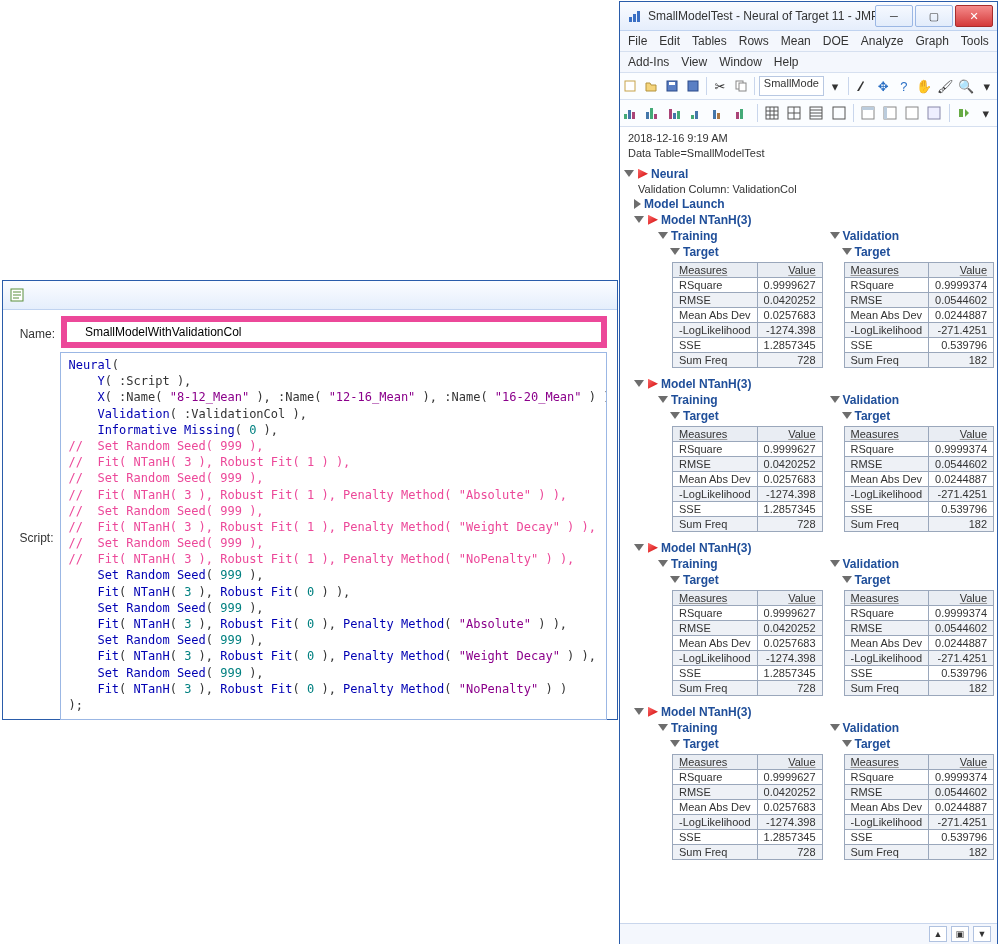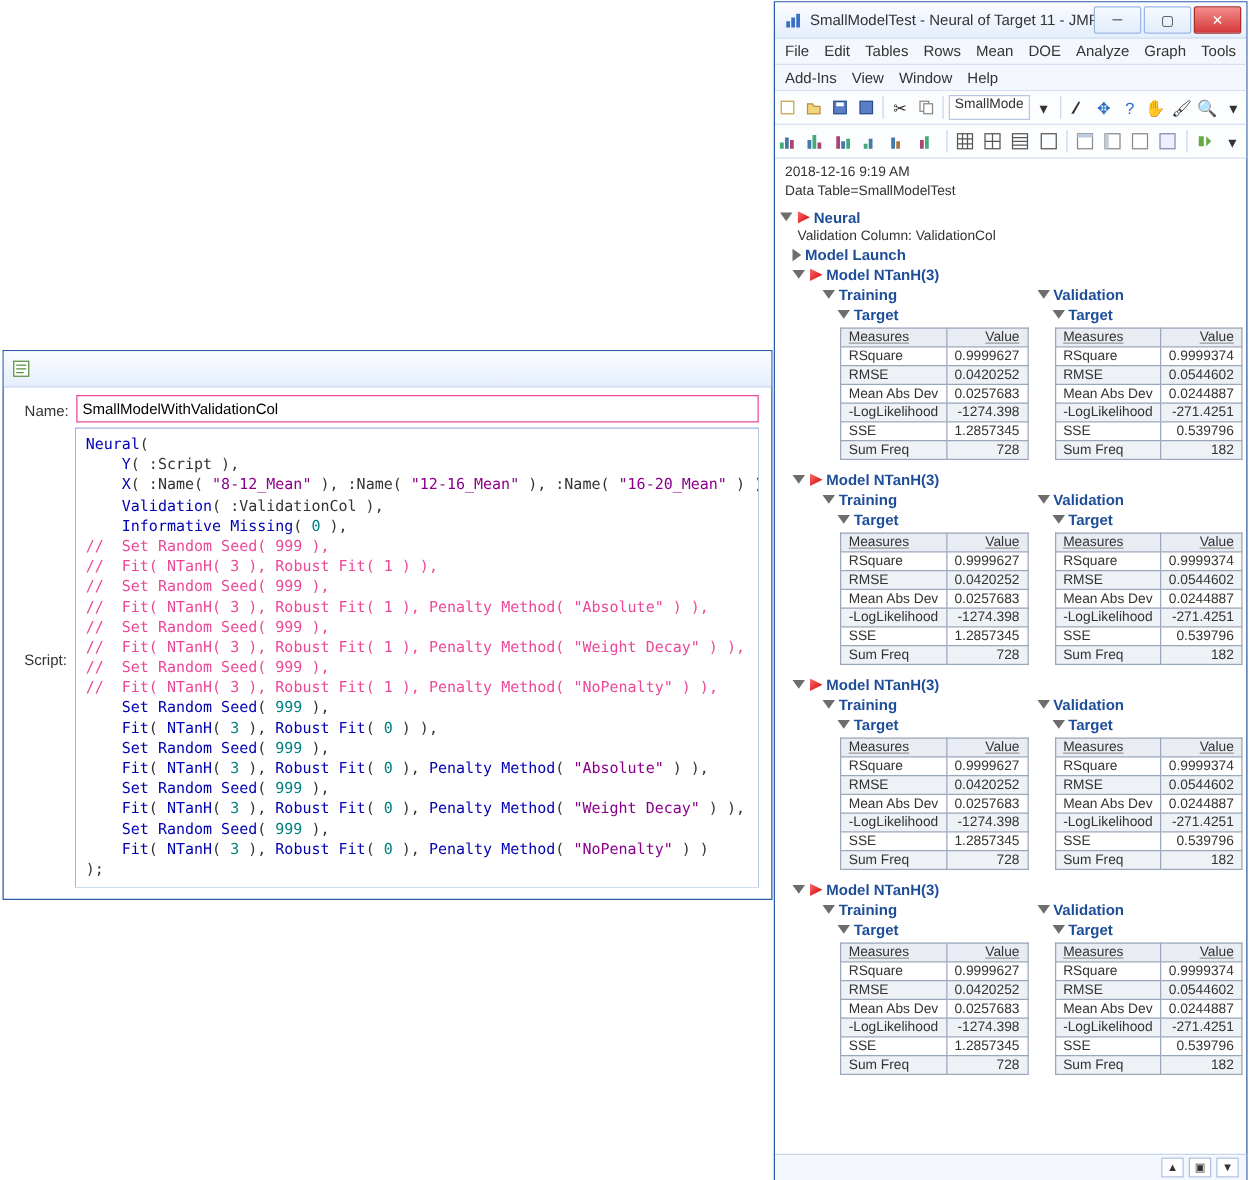--- a/index.html
+++ b/index.html
@@ -37,21 +37,21 @@
 .tbl th{background:#e9edf3;font-weight:normal;text-decoration:underline;text-decoration-color:#999;}
 .tbl th.val{text-align:right;}
 .tbl td.val{text-align:right;}
 .tbl tr.alt td{background:#eef1f6;}
 .statusbar{position:absolute;bottom:0;left:0;right:0;height:20px;border-top:1px solid #c9d6ec;background:#f4f7fd;display:flex;justify-content:flex-end;align-items:center;padding-right:6px;gap:4px;font-size:11px;}
 .statusbar .sb{width:16px;height:14px;border:1px solid #b0c2e0;background:#fff;display:flex;align-items:center;justify-content:center;font-size:9px;}
 
 .script-body{padding:6px 10px;}
 .formrow{display:flex;align-items:center;gap:6px;margin-bottom:4px;}
 .formrow .lbl{width:42px;text-align:right;padding-top:3px;font-size:12px;}
-.formrow input{flex:1;border:1px solid #ec4899;height:20px;padding:0 4px;font-size:12px;}
+.formrow input{flex:1;border:6px solid #ec4899;height:20px;padding:0 18px;font-size:12px;}
 .codebox{border:1px solid #9bb7e4;background:#fff;padding:4px 8px;font-family:Consolas,Menlo,monospace;font-size:12px;line-height:1.35;white-space:pre;overflow:auto;height:358px;}
 .k-blue{color:#0000b3;}
 .k-purple{color:#8b008b;}
 .k-teal{color:#008080;}
 .k-green{color:#ec4899;}
 </style>
 </head>
 <body>
 <div class="canvas">
 

